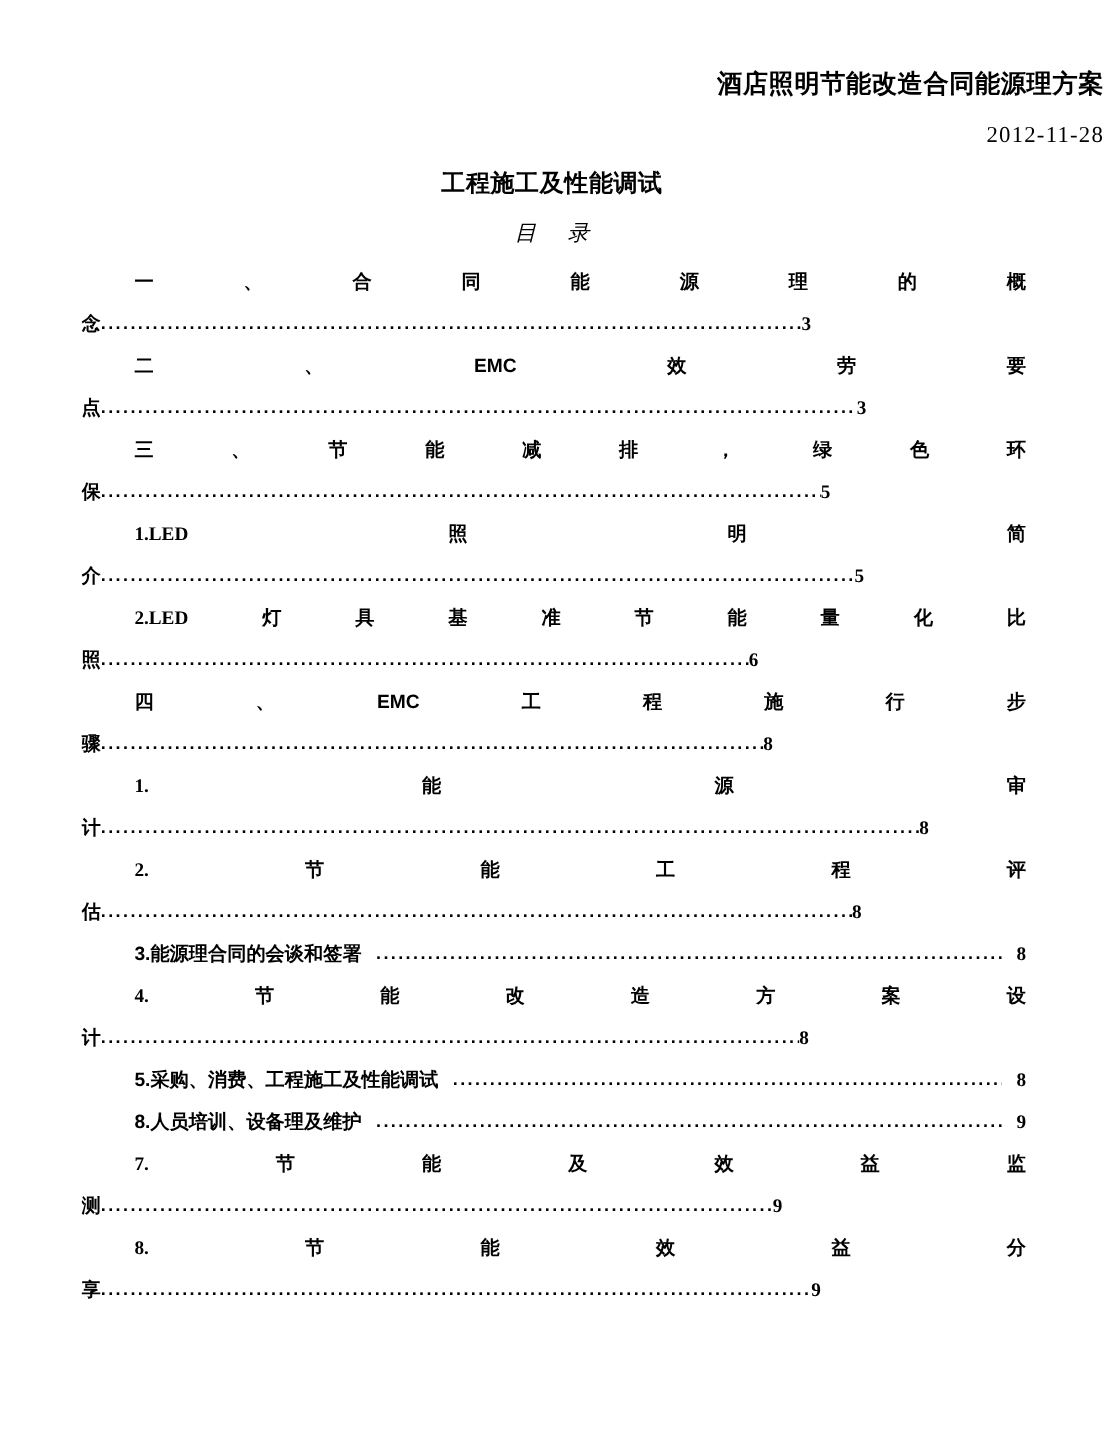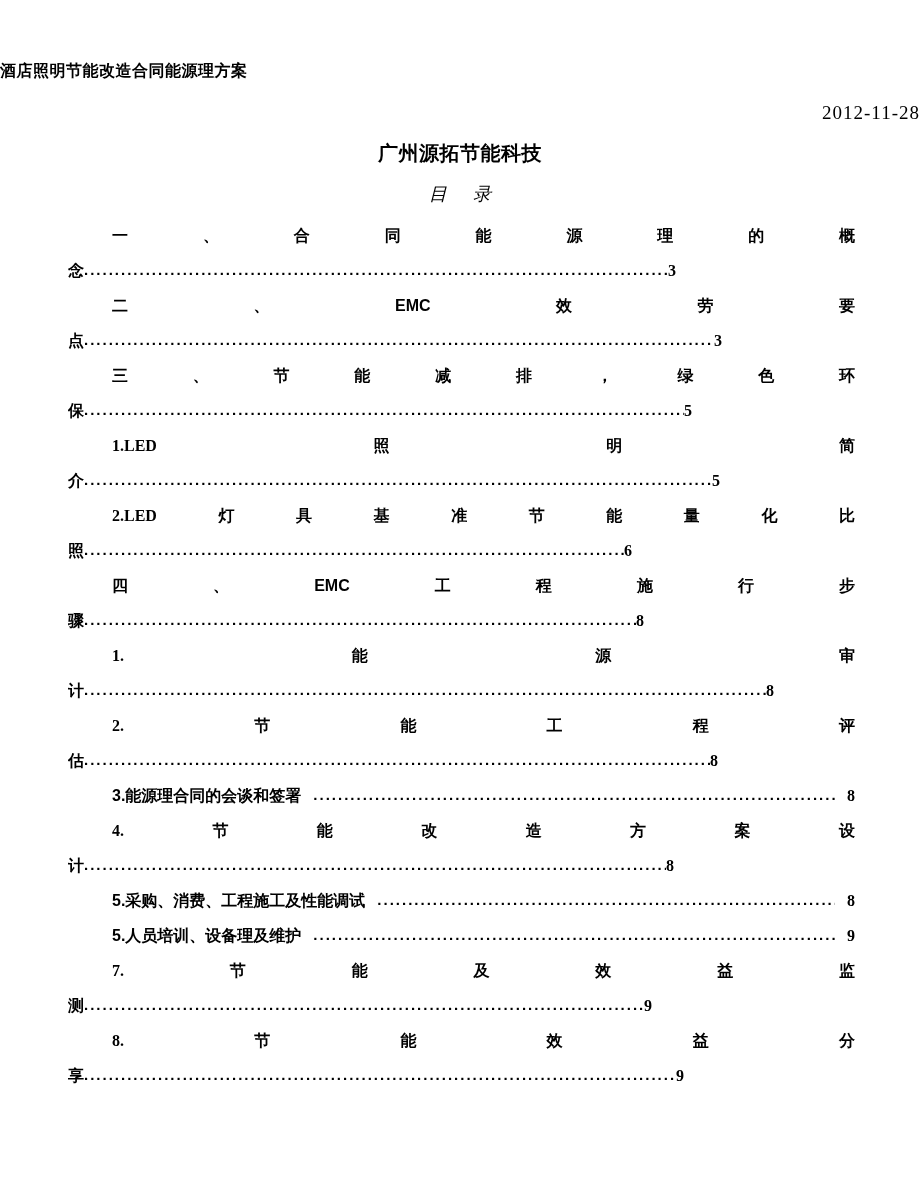--- a/index.html
+++ b/index.html
@@ -21,22 +21,22 @@
     position: relative;
     background: #ffffff;
     box-sizing: border-box;
   }
 
   
   .headings {
     padding-top: 56px;
   }
   .doc-title {
-    text-align: left;
-    font-size: 16px;
+    text-align: right;
+    font-size: 21px;
     font-weight: bold;
     letter-spacing: 0.5px;
     line-height: 30px;
     font-family: "Liberation Sans", "DejaVu Sans", sans-serif;
   }
   .doc-date {
     text-align: right;
     font-size: 19px;
     font-weight: normal;
     line-height: 30px;
@@ -153,21 +153,21 @@
   }
 </style>
 </head>
 <body>
 
 <div class="page">
 
   <div class="headings">
     <div class="doc-title">酒店照明节能改造合同能源理方案</div>
     <div class="doc-date">2012-11-28</div>
-    <div class="doc-company">广州源拓节能科技</div>
+    <div class="doc-company">工程施工及性能调试</div>
     <div class="toc-heading">
       <span>目</span><span class="gap"></span><span>录</span>
     </div>
   </div>
 
   <div class="toc" id="toc-list">
       <div class="toc-entry">
         <div class="entry-line1">
           <span class="ch">一</span>
           <span class="spacer"></span>
@@ -378,21 +378,21 @@
       </div>
       <div class="toc-entry">
         <div class="entry-single">
           <span class="label">5.采购、消费、工程施工及性能调试</span>
           <span class="leader">........................................................................................................................................................................................................</span>
           <span class="pageno">8</span>
         </div>
       </div>
       <div class="toc-entry">
         <div class="entry-single">
-          <span class="label">5.人员培训、设备理及维护</span>
+          <span class="label">8.人员培训、设备理及维护</span>
           <span class="leader">........................................................................................................................................................................................................</span>
           <span class="pageno">9</span>
         </div>
       </div>
       <div class="toc-entry">
         <div class="entry-line1">
           <span class="ch num-latin">7.</span>
           <span class="spacer"></span>
           <span class="ch">节</span>
           <span class="spacer"></span>

